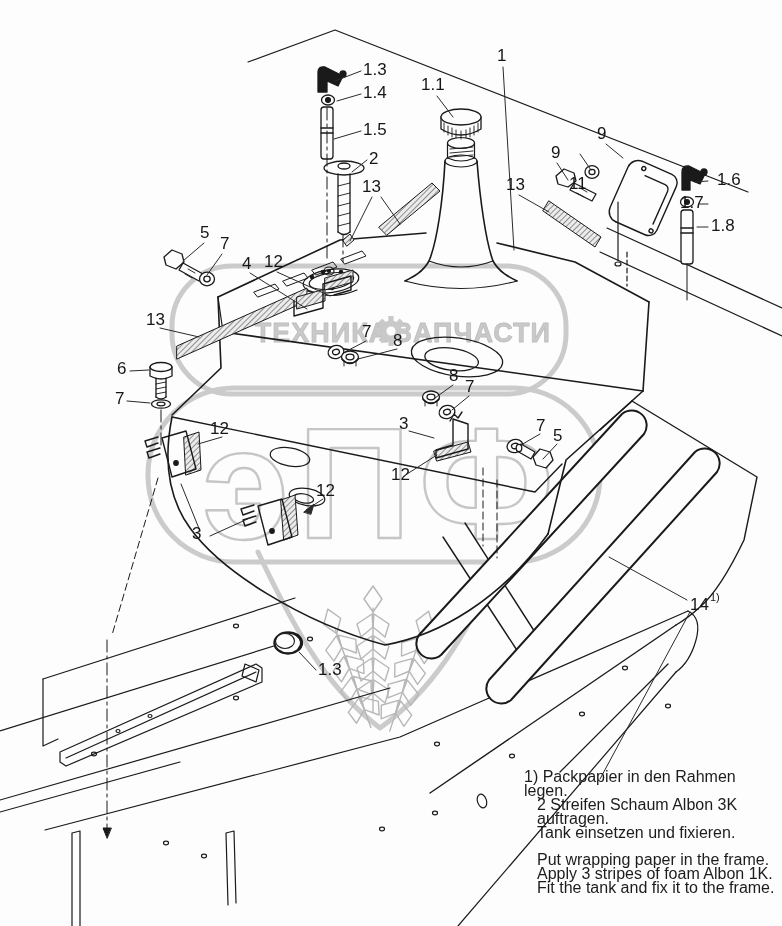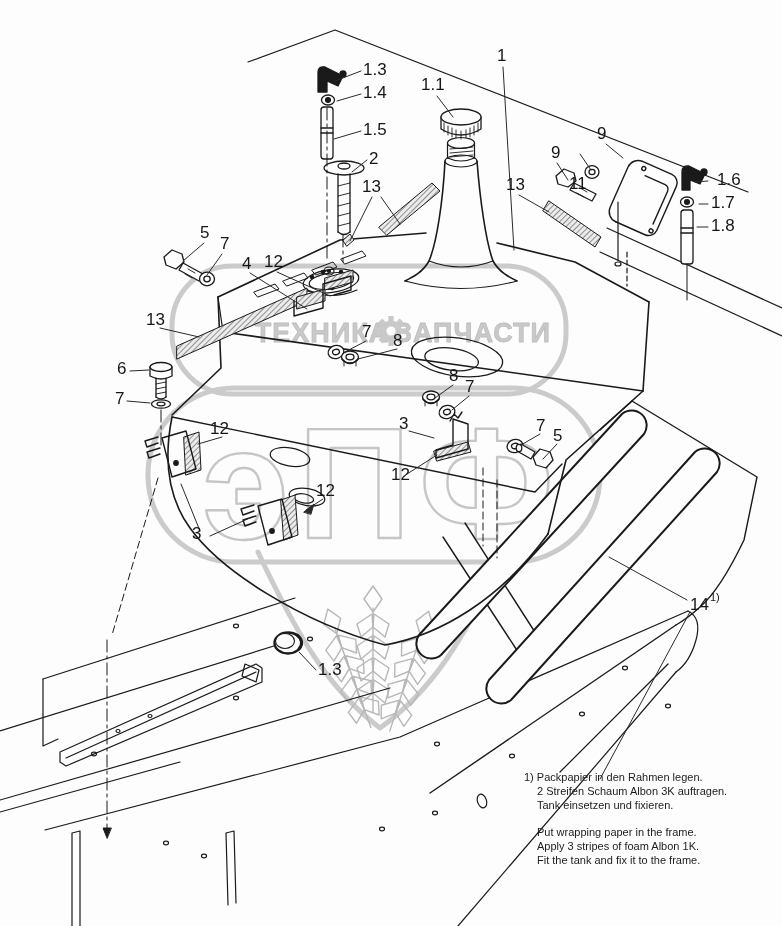--- a/index.html
+++ b/index.html
@@ -2,21 +2,21 @@
 <html><head>
 <meta charset="utf-8">
 <style>
   html,body{margin:0;padding:0;background:#fff;}
   #stage{position:relative;width:782px;height:926px;background:#fdfdfd;overflow:hidden;
          font-family:"Liberation Sans", sans-serif;}
   #art{position:absolute;left:0;top:0;}
   #labels{position:absolute;left:0;top:0;width:782px;height:926px;pointer-events:none;}
   .callout{position:absolute;font-size:17px;color:#161616;white-space:nowrap;line-height:1;}
   .callout sup{font-size:11px;position:relative;top:-2px;left:1px;}
-  #note{position:absolute;left:524px;top:770px;font-size:11px;line-height:14px;color:#1c1c1c;}
+  #note{position:absolute;left:524px;top:770px;font-size:16px;line-height:14px;color:#1c1c1c;}
   #note .indent{margin-left:13px;}
   #note .gap{height:13px;}
 </style>
 </head>
 <body>
 
 <div id="stage">
 
 <svg id="art" width="782" height="926" viewBox="0 0 782 926" stroke-linecap="round" stroke-linejoin="round">
   <defs>
@@ -376,21 +376,21 @@
       <span class="callout" style="left: 363px; top: 61px;">1.3</span>
       <span class="callout" style="left: 363px; top: 84px;">1.4</span>
       <span class="callout" style="left: 363px; top: 121px;">1.5</span>
       <span class="callout" style="left: 369px; top: 150px;">2</span>
       <span class="callout" style="left: 362px; top: 178px;">13</span>
       <span class="callout" style="left: 551px; top: 144px;">9</span>
       <span class="callout" style="left: 569px; top: 135px; margin-top: 40px;">11</span>
       <span class="callout" style="left: 597px; top: 125px;">9</span>
       <span class="callout" style="left: 506px; top: 176px;">13</span>
       <span class="callout" style="left: 711px; top: 171px; margin-left: 6px;">1.6</span>
-      <span class="callout" style="left: 711px; top: 194px;">1.7</span>
+      <span class="callout" style="left: 680px; top: 194px;">1.7</span>
       <span class="callout" style="left: 711px; top: 217px;">1.8</span>
       <span class="callout" style="left: 200px; top: 224px;">5</span>
       <span class="callout" style="left: 220px; top: 235px;">7</span>
       <span class="callout" style="left: 242px; top: 255px;">4</span>
       <span class="callout" style="left: 264px; top: 253px;">12</span>
       <span class="callout" style="left: 146px; top: 311px;">13</span>
       <span class="callout" style="left: 117px; top: 360px;">6</span>
       <span class="callout" style="left: 115px; top: 390px;">7</span>
       <span class="callout" style="left: 362px; top: 323px;">7</span>
       <span class="callout" style="left: 393px; top: 332px;">8</span>

